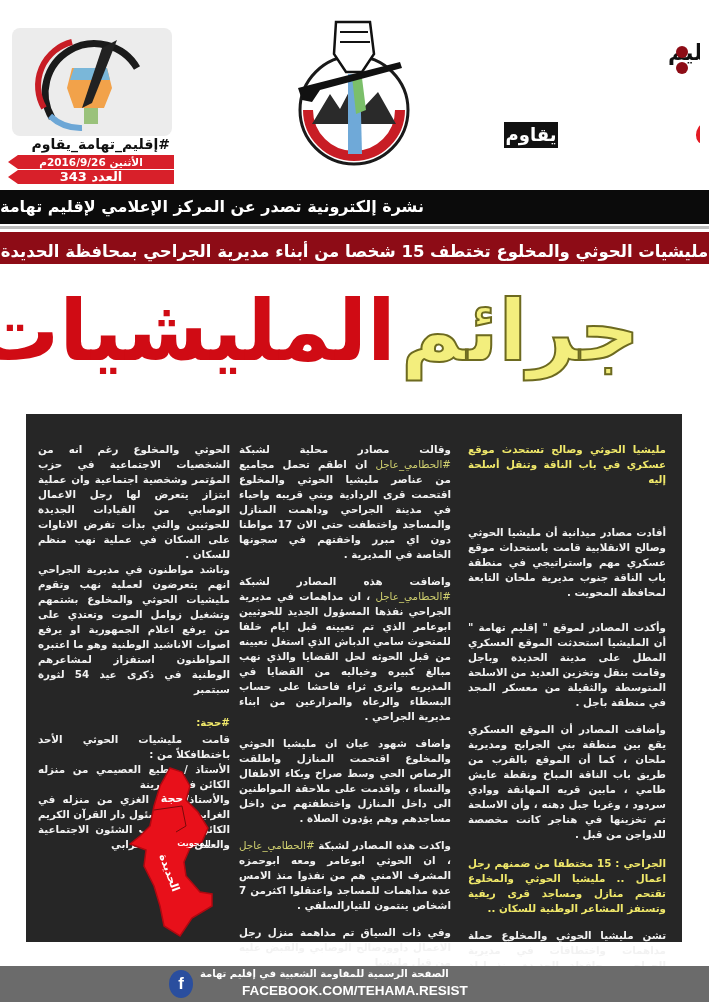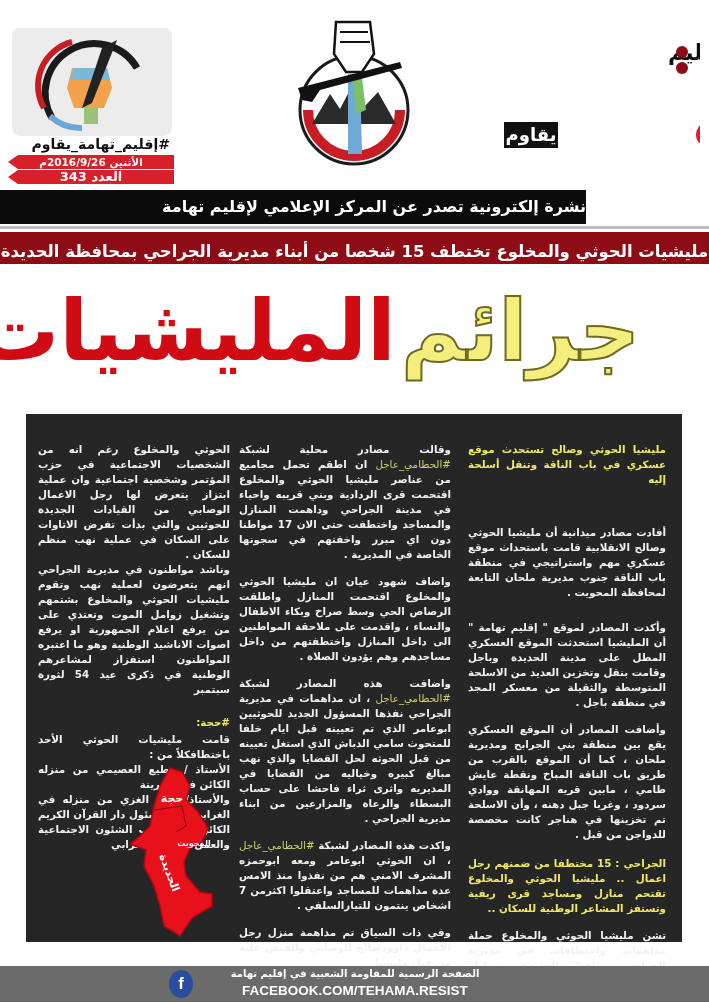--- a/index.html
+++ b/index.html
@@ -13,22 +13,22 @@
   .hashtag { left:20px; top:136px; width:150px; text-align:right; font-size:14px; font-weight:bold; color:#111; direction:rtl; }
   .date-ribbon { left:8px; top:155px; width:166px; height:14px; background:#d8202a; color:#fff; font-size:10.5px; font-weight:bold;
                  text-align:center; line-height:14px; direction:rtl; clip-path:polygon(6% 0,100% 0,100% 100%,6% 100%,0 50%); }
   .issue-ribbon { left:8px; top:170px; width:166px; height:14px; background:#d8202a; color:#fff; font-size:13px; font-weight:bold;
                   text-align:center; line-height:14px; direction:rtl; clip-path:polygon(6% 0,100% 0,100% 100%,6% 100%,0 50%); }
 
   .logo-center { left:290px; top:14px; width:128px; height:158px; }
   .logo-right { left:468px; top:30px; width:232px; height:150px; }
 
   
-  .black-bar { left:0; top:190px; width:586px; height:34px; background:#0b0b0b; color:#fff; font-size:16px; font-weight:bold;
-               text-align:right; line-height:34px; direction:rtl; }
+  .black-bar { left:0; top:190px; width:709px; height:34px; background:#0b0b0b; color:#fff; font-size:16px; font-weight:bold;
+               text-align:left; line-height:34px; direction:rtl; }
   .sep-bar { left:0; top:226px; width:709px; height:3px; background:#bdbdbd; }
   .red-bar { left:0; top:232px; width:709px; height:32px; background:#8d0c16; color:#fff; font-size:16.5px; font-weight:bold;
              text-align:center; line-height:40px; direction:rtl; }
 
   
   .big-title { left:80px; top:282px; width:560px; height:118px; direction:rtl; text-align:center; white-space:nowrap; }
   .big-title .w1 { font-size:84px; font-weight:bold; color:#f3ee7d; -webkit-text-stroke:2px #6d6a20; font-family:"DejaVu Sans", sans-serif; }
   .big-title .w2 { font-size:84px; font-weight:bold; color:#d00b14; font-family:"DejaVu Sans", sans-serif; }
 
   
@@ -40,21 +40,21 @@
   .col2 { left:213px; top:28px; width:212px; }
   .col3 { left:12px; top:28px; width:192px; }
   .hash { color:#cfcf6f; font-weight:normal; }
 
   .map { left:94px; top:352px; width:110px; height:175px; }
 
   
   .footer { left:0; top:966px; width:709px; height:36px; background:#6b6b6b; }
   .fb-icon { left:169px; top:970px; width:24px; height:28px; background:#2a4e9e; border-radius:50%; color:#fff; font-weight:bold;
              font-size:17px; text-align:center; line-height:28px; font-family:"Liberation Sans", sans-serif; }
-  .footer-ar { left:200px; top:968px; width:310px; text-align:center; color:#fff; font-size:10px; font-weight:bold; direction:rtl; }
+  .footer-ar { left:200px; top:968px; width:310px; text-align:left; color:#fff; font-size:10px; font-weight:bold; direction:rtl; }
   .footer-url { left:200px; top:983px; width:310px; text-align:center; color:#fff; font-size:13.5px; font-weight:bold;
                 font-family:"Liberation Sans", sans-serif; }
 </style>
 </head>
 <body>
 
 <div class="abs logo-left">
   <svg width="160" height="108" viewBox="0 0 160 108">
     <path d="M40 90 A45 45 0 1 1 125 40" fill="none" stroke="#1a1a1a" stroke-width="7"></path>
     <path d="M32 80 A45 45 0 0 1 60 14" fill="none" stroke="#c81d25" stroke-width="6"></path>
@@ -112,26 +112,26 @@
     <p class="yl" style="margin-top:14px;">الجراحي : 15 مختطفا من ضمنهم رجل اعمال .. مليشيا الحوثي والمخلوع تقتحم منازل ومساجد قرى ريفية وتستفز المشاعر الوطنية للسكان ..</p>
     <p>تشن مليشيا الحوثي والمخلوع حملة مداهمات واختطافات في مديرية الجراحي بمحافظة الحديدة منذ ليلة امس وحتى اليوم .</p>
   </div>
 
   <div class="col col2">
     <p>
       <span>وقالت مصادر محلية لشبكة</span>
       <span class="hash">#الحطامي_عاجل</span>
       <span>ان اطقم تحمل مجاميع من عناصر مليشيا الحوثي والمخلوع اقتحمت قرى الردادية وبني قريبه واحياء في مدينة الجراحي وداهمت المنازل والمساجد واختطفت حتى الان 17 مواطنا دون اي مبرر واخفتهم في سجونها الخاصة في المديرية .</span>
     </p>
-    <p>واضاف شهود عيان ان مليشيا الحوثي والمخلوع اقتحمت المنازل واطلقت الرصاص الحي وسط صراخ وبكاء الاطفال والنساء ، واقدمت على ملاحقة المواطنين الى داخل المنازل واختطفتهم من داخل مساجدهم وهم يؤدون الصلاة .</p>
     <p>
       <span>واضافت هذه المصادر لشبكة</span>
       <span class="hash">#الحطامي_عاجل</span>
       <span>، ان مداهمات في مديرية الجراحي نفذها المسؤول الجديد للحوثيين ابوعامر الذي تم تعيينه قبل ايام خلفا للمتحوث سامي الدباش الذي استغل تعيينه من قبل الحوثه لحل القضايا والذي نهب مبالغ كبيره وخياليه من القضايا في المديريه واثرى ثراء فاحشا على حساب البسطاء والرعاة والمزارعين من ابناء مديرية الجراحي .</span>
     </p>
+    <p>واضاف شهود عيان ان مليشيا الحوثي والمخلوع اقتحمت المنازل واطلقت الرصاص الحي وسط صراخ وبكاء الاطفال والنساء ، واقدمت على ملاحقة المواطنين الى داخل المنازل واختطفتهم من داخل مساجدهم وهم يؤدون الصلاة .</p>
     <p>
       <span>واكدت هذه المصادر لشبكة</span>
       <span class="hash">#الحطامي_عاجل</span>
       <span>، ان الحوثي ابوعامر ومعه ابوحمزه المشرف الامني هم من نفذوا منذ الامس عدة مداهمات للمساجد واعتقلوا اكثرمن 7 اشخاص ينتمون للتيارالسلفي .</span>
     </p>
     <p>وفي ذات السياق تم مداهمة منزل رجل الاعمال داوودصالح الوصابي والقبض عليه من قبل مليشيا</p>
   </div>
 
   <div class="col col3">
     <p style="margin-bottom:0;">الحوثي والمخلوع رغم انه من الشخصيات الاجتماعية في حزب المؤتمر وشخصية اجتماعية وان عملية ابتزاز يتعرض لها رجل الاعمال الوصابي من القيادات الجديدة للحوثيين والتي بدأت تفرض الاتاوات على السكان في عملية نهب منظم للسكان .</p>

